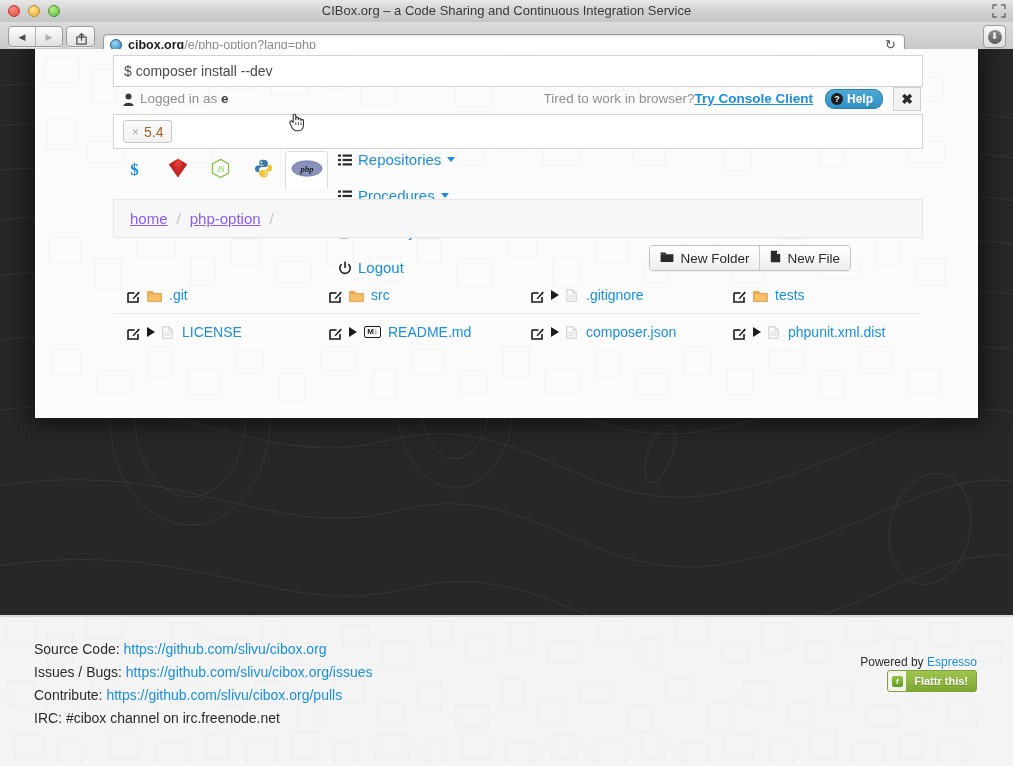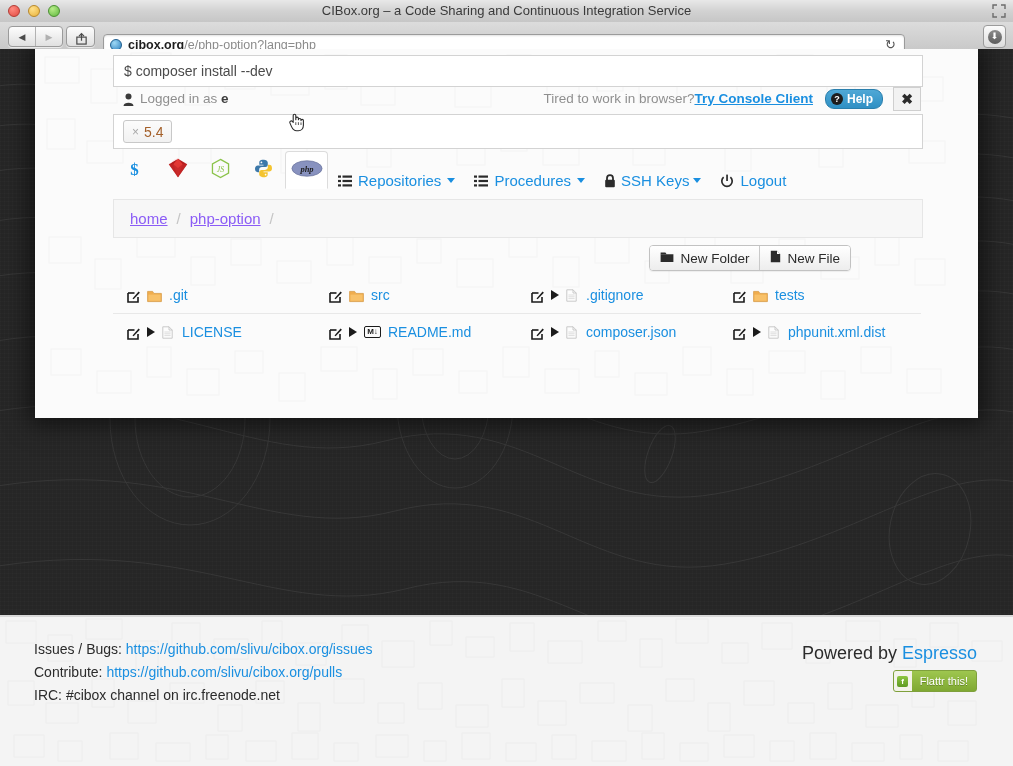--- a/index.html
+++ b/index.html
@@ -192,21 +192,21 @@
   .lang-tab {
     width: 43px; height: 38px;
     display: flex; align-items: center; justify-content: center;
     box-sizing: border-box;
   }
   .lang-tab.active {
     background: #fff; border: 1px solid #dcdcdc; border-bottom-color: #fff;
     border-radius: 4px 4px 0 0;
   }
   .nav-menu {
-    display: flex; align-items: flex-end; height: 38px; margin-left: 10px; gap: 19px;
+    display: flex; align-items: flex-start; height: 38px; margin-left: 10px; gap: 19px; flex-direction: column;
   }
   .nav-item {
     display: flex; align-items: center; gap: 6px;
     font-size: 15px; color: #1a8fe0;
   }
   .nav-item .glyph { color: #2b2b2b; display: flex; align-items: center; }
   .caret {
     width: 0; height: 0; border-left: 4px solid transparent;
     border-right: 4px solid transparent; border-top: 5px solid #1a8fe0;
   }
@@ -264,42 +264,42 @@
   .footer {
     position: absolute; left: 0; top: 566px; width: 1013px; height: 151px;
     background-color: #f4f4f4;
     border-top: 2px solid #d8d8d8;
   }
   .footer-tiles { position: absolute; inset: 0; opacity: .6; pointer-events: none; }
   .footer-lines { position: absolute; left: 34px; top: 24px; }
   .fline { font-size: 14px; color: #2b2b2b; margin-bottom: 7px; }
   .fline a { color: #1a8fe0; text-decoration: none; }
   .powered {
-    position: absolute; right: 36px; top: 26px; font-size: 18px; color: #2b2b2b;
+    position: absolute; right: 36px; top: 38px; font-size: 12px; color: #2b2b2b;
   }
   .powered a { color: #1a8fe0; text-decoration: none; }
   .flattr {
     position: absolute; right: 36px; top: 53px;
     display: flex; align-items: stretch; height: 20px;
     border: 1px solid #7fa03c; border-radius: 3px; overflow: hidden;
     background: linear-gradient(to bottom, #9ec64f, #7fa832);
   }
   .flattr-icon {
     width: 18px; background: #f3f3ea;
     display: flex; align-items: center; justify-content: center;
   }
   .flattr-sq {
     width: 11px; height: 11px; border-radius: 2px;
     background: linear-gradient(to bottom, #8dc63f, #5f9a22);
     color: #fff; font-size: 8px; font-weight: bold;
     display: flex; align-items: center; justify-content: center;
   }
   .flattr-label {
     display: flex; align-items: center; padding: 0 8px;
-    color: #fff; font-size: 11px; font-weight: normal;
+    color: #fff; font-size: 11px; font-weight: bold;
     text-shadow: 0 1px 0 rgba(0,0,0,.25);
   }
 </style>
 </head>
 <body>
 
 <div class="browser">
 
   <div class="titlebar">
     <div class="traffic">
@@ -868,20 +868,24 @@
             <rect x="770" y="124" width="24" height="20"></rect>
           <rect x="810" y="116" width="26" height="26"></rect>
             <rect x="852" y="126" width="32" height="18"></rect>
           <rect x="900" y="118" width="22" height="24"></rect>
             <rect x="938" y="124" width="30" height="20"></rect>
         </g>
       </svg>
 
       <div class="footer-lines">
         <div class="fline">
+          <span>Source Code:</span>
+          <a href="#">https://github.com/slivu/cibox.org</a>
+        </div>
+        <div class="fline">
           <span>Issues / Bugs:</span>
           <a href="#">https://github.com/slivu/cibox.org/issues</a>
         </div>
         <div class="fline">
           <span>Contribute:</span>
           <a href="#">https://github.com/slivu/cibox.org/pulls</a>
         </div>
         <div class="fline">
           <span>IRC: #cibox channel on irc.freenode.net</span>
         </div>

